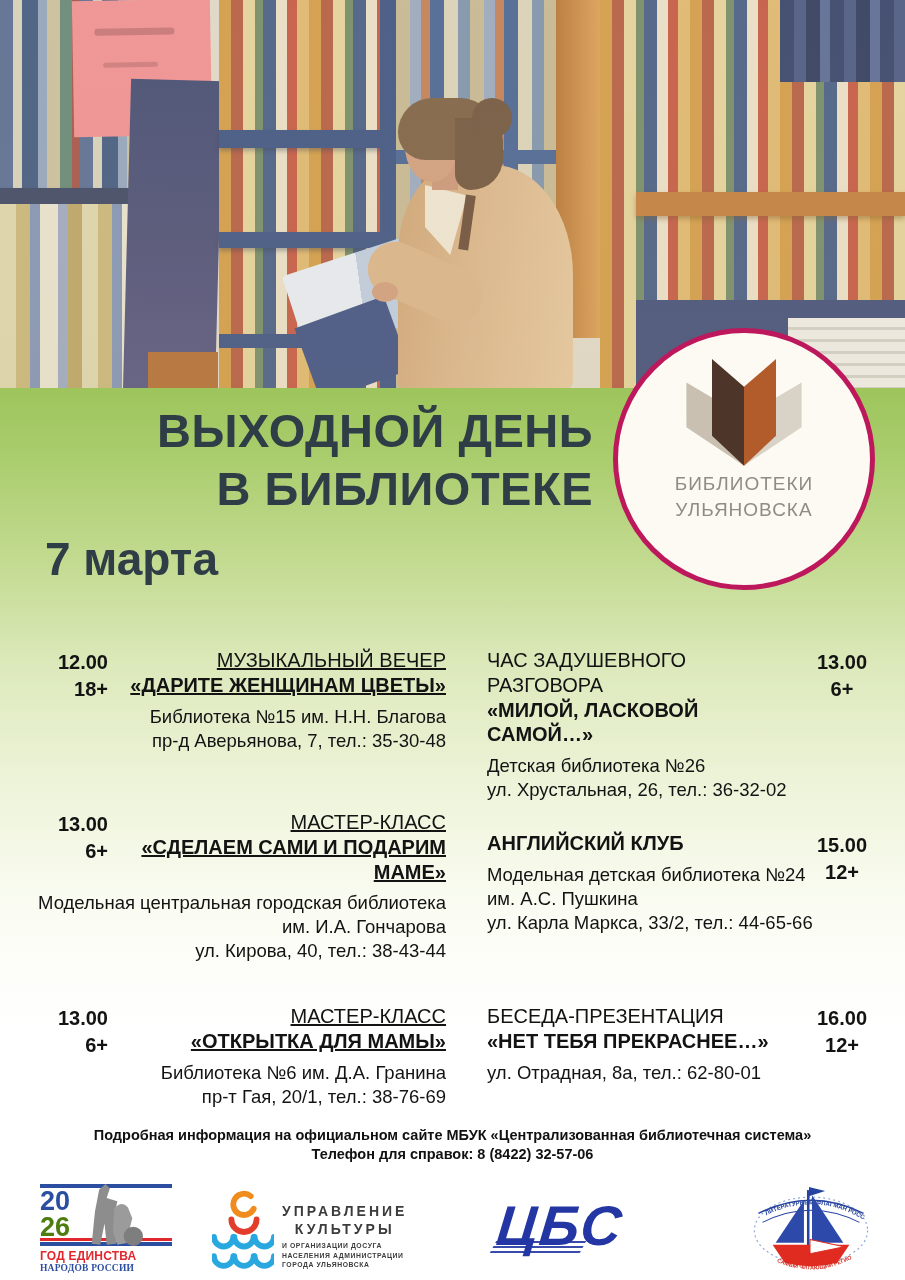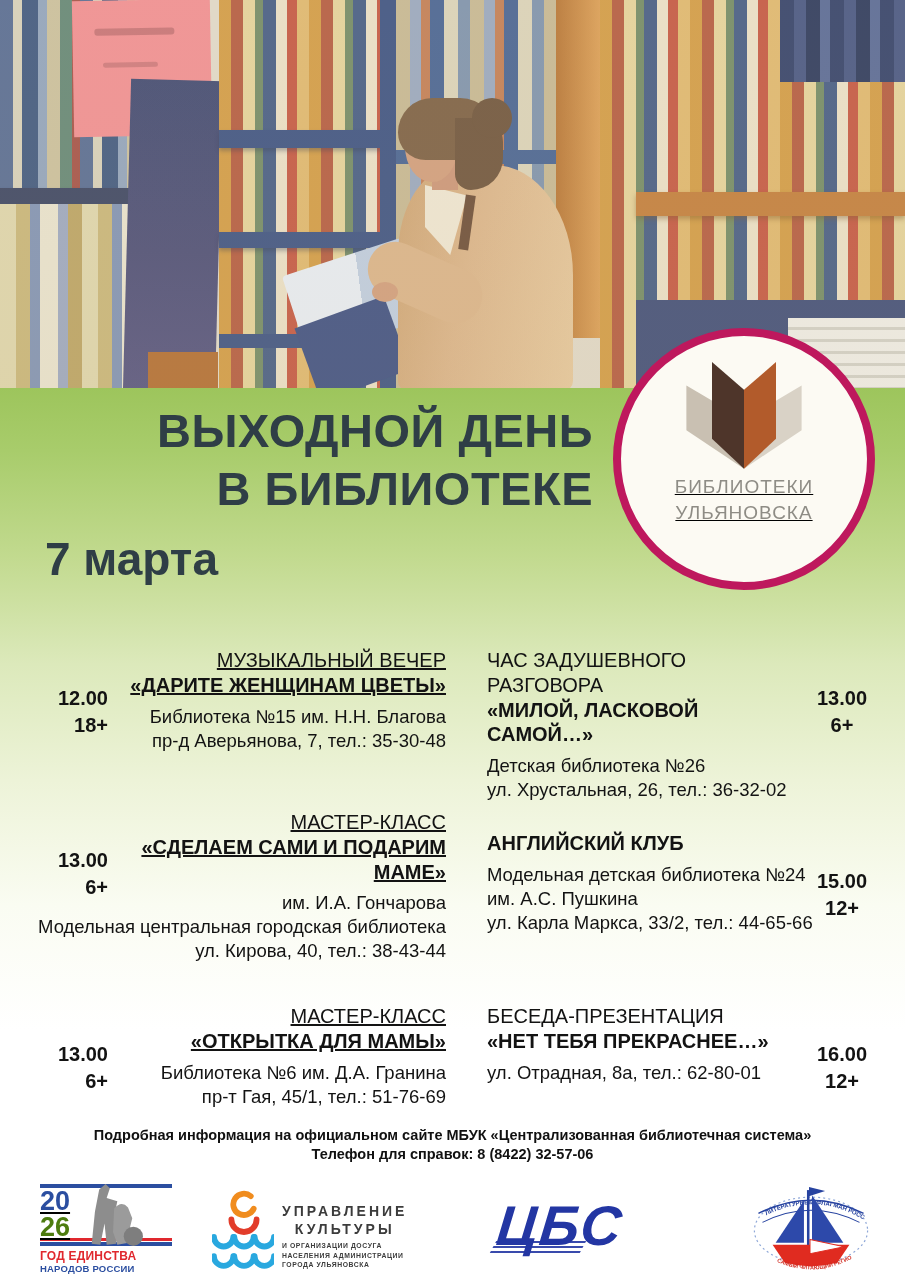--- a/index.html
+++ b/index.html
@@ -15,58 +15,58 @@
   .books-cream{background:repeating-linear-gradient(90deg,#dcd2a6 0 16px,#c6b273 16px 30px,#7e8fae 30px 40px,#e6dfc8 40px 58px,#9aa4ba 58px 68px,#b9a05e 68px 82px);}
   .books-navy{background:repeating-linear-gradient(90deg,#323e63 0 14px,#46537c 14px 26px,#2b3656 26px 40px,#57668f 40px 50px);}
   .art::after{content:'';position:absolute;inset:0;background:linear-gradient(180deg,rgba(255,255,255,.10),rgba(232,222,200,.14));pointer-events:none;}
 
   
   .green-zone{position:absolute;left:0;top:388px;width:905px;height:892px;z-index:2;
     background:linear-gradient(180deg,#9dc55c 0%,#a8cc6b 7%,#c2da8f 19%,#dce9bb 31%,#edf3d8 44%,#fafcf2 58%,#ffffff 72%);}
 
   
   .badge{position:absolute;left:613px;top:328px;width:262px;height:262px;border-radius:50%;
-    background:#fcfaf3;border:8px solid #be185d;box-sizing:border-box;z-index:5;
-    display:flex;flex-direction:column;align-items:center;justify-content:flex-start;text-decoration:underline;}
+    background:#fcfaf3;border:5px solid #be185d;box-sizing:border-box;z-index:5;
+    display:flex;flex-direction:column;align-items:center;justify-content:flex-start;}
   .badge svg{margin-top:26px;}
   .badge-text{color:#8e8c85;font-size:19px;letter-spacing:1px;line-height:1.35;text-align:center;}
 
   
   .title{position:absolute;left:45px;top:406px;width:548px;z-index:6;color:#2f3e46;font-weight:bold;}
   .t1{font-size:47px;letter-spacing:.5px;line-height:1.05;text-align:right;}
   .t2{font-size:47px;letter-spacing:.5px;line-height:1.05;text-align:right;margin-top:9px;}
   .tdate{font-size:46px;margin-top:18px;text-align:left;}
 
   
   .erow{position:absolute;left:0;width:905px;z-index:6;color:#131313;}
   .ev{position:absolute;top:0;font-size:20px;}
   .evl{left:30px;width:416px;text-align:right;}
   .evr{left:487px;width:388px;text-align:left;}
-  .tcol{position:absolute;top:1px;font-weight:bold;font-size:20px;line-height:1.36;margin-top:36px;}
+  .tcol{position:absolute;top:1px;font-weight:bold;font-size:20px;line-height:1.36;}
   .evl .tcol{left:0;width:78px;text-align:right;}
   .evr .tcol{right:0;width:66px;text-align:center;}
   .etype,.etitle{line-height:1.24;}
   .etitle{font-weight:bold;}
   .evl .etype,.evl .etitle{padding-left:100px;text-decoration:underline;}
   .evr .etype,.evr .etitle{padding-right:72px;}
   .evenue{margin-top:7px;font-size:18.5px;line-height:1.3;}
 
   
   .finfo{position:absolute;top:1126px;left:0;width:905px;text-align:center;z-index:6;
     font-weight:bold;font-size:14.5px;line-height:1.32;color:#111;}
 
   .l26{position:absolute;left:40px;top:1184px;width:132px;z-index:6;}
   .l26-top{height:4px;background:#2b4ea0;margin-bottom:1px;}
-  .l26-mid{display:flex;height:48px;overflow:visible;text-decoration:underline;}
+  .l26-mid{display:flex;height:48px;overflow:visible;}
   .l26-nums{width:40px;font-size:27px;font-weight:bold;line-height:.95;}
   .n20{color:#2b4ea0;}.n26{color:#4d7c0f;}
   .l26-r1{height:2.5px;background:#e0282e;margin:1px 0;}
   .l26-r2{height:4px;background:#2b4ea0;margin-bottom:3px;}
   .l26-t1{color:#e0282e;font-size:12px;font-weight:bold;letter-spacing:.2px;}
-  .l26-t2{color:#2b4ea0;font-size:9.5px;font-weight:bold;letter-spacing:.2px;}
+  .l26-t2{color:#2b4ea0;font-size:9.5px;font-weight:bold;letter-spacing:.2px;font-family:Liberation Serif, serif;}
 
   .lcult{position:absolute;left:212px;top:1188px;width:210px;display:flex;z-index:6;}
   .lcult-text{margin-left:8px;padding-top:15px;color:#3c3c3c;}
   .uk1,.uk2{font-size:14px;font-weight:bold;letter-spacing:3px;line-height:1.25;text-align:center;}
   .uk-small{font-size:6.8px;font-weight:bold;letter-spacing:.6px;line-height:1.4;margin-top:3px;}
 
   .lcbs{position:absolute;left:497px;top:1198px;width:170px;height:62px;z-index:6;}
   .cbs-text{font-size:56px;font-weight:900;font-style:italic;color:#2336a3;letter-spacing:2px;
     transform:skewX(-6deg);line-height:1;}
   .cbs-lines{position:absolute;left:-4px;bottom:4px;width:90px;height:18px;transform:skewX(-28deg);
@@ -171,22 +171,22 @@
 
   <div class="erow" style="top:810px;">
     <div class="ev evl">
       <div class="tcol">
         <div>13.00</div>
         <div>6+</div>
       </div>
       <div class="etype">МАСТЕР-КЛАСС</div>
       <div class="etitle">«СДЕЛАЕМ САМИ И ПОДАРИМ МАМЕ»</div>
       <div class="evenue">
+        <div>Модельная центральная городская библиотека</div>
         <div>им. И.А. Гончарова</div>
-        <div>Модельная центральная городская библиотека</div>
         <div>ул. Кирова, 40, тел.: 38-43-44</div>
       </div>
     </div>
     <div class="ev evr" style="top:21px;">
       <div class="tcol">
         <div>15.00</div>
         <div>12+</div>
       </div>
       <div class="etype"></div>
       <div class="etitle">АНГЛИЙСКИЙ КЛУБ</div>
@@ -201,21 +201,21 @@
   <div class="erow" style="top:1004px;">
     <div class="ev evl">
       <div class="tcol">
         <div>13.00</div>
         <div>6+</div>
       </div>
       <div class="etype">МАСТЕР-КЛАСС</div>
       <div class="etitle">«ОТКРЫТКА ДЛЯ МАМЫ»</div>
       <div class="evenue">
         <div>Библиотека №6 им. Д.А. Гранина</div>
-        <div>пр-т Гая, 45/1, тел.: 51-76-69</div>
+        <div>пр-т Гая, 20/1, тел.: 38-76-69</div>
       </div>
     </div>
     <div class="ev evr">
       <div class="tcol">
         <div>16.00</div>
         <div>12+</div>
       </div>
       <div class="etype">БЕСЕДА-ПРЕЗЕНТАЦИЯ</div>
       <div class="etitle">«НЕТ ТЕБЯ ПРЕКРАСНЕЕ…»</div>
       <div class="evenue">

